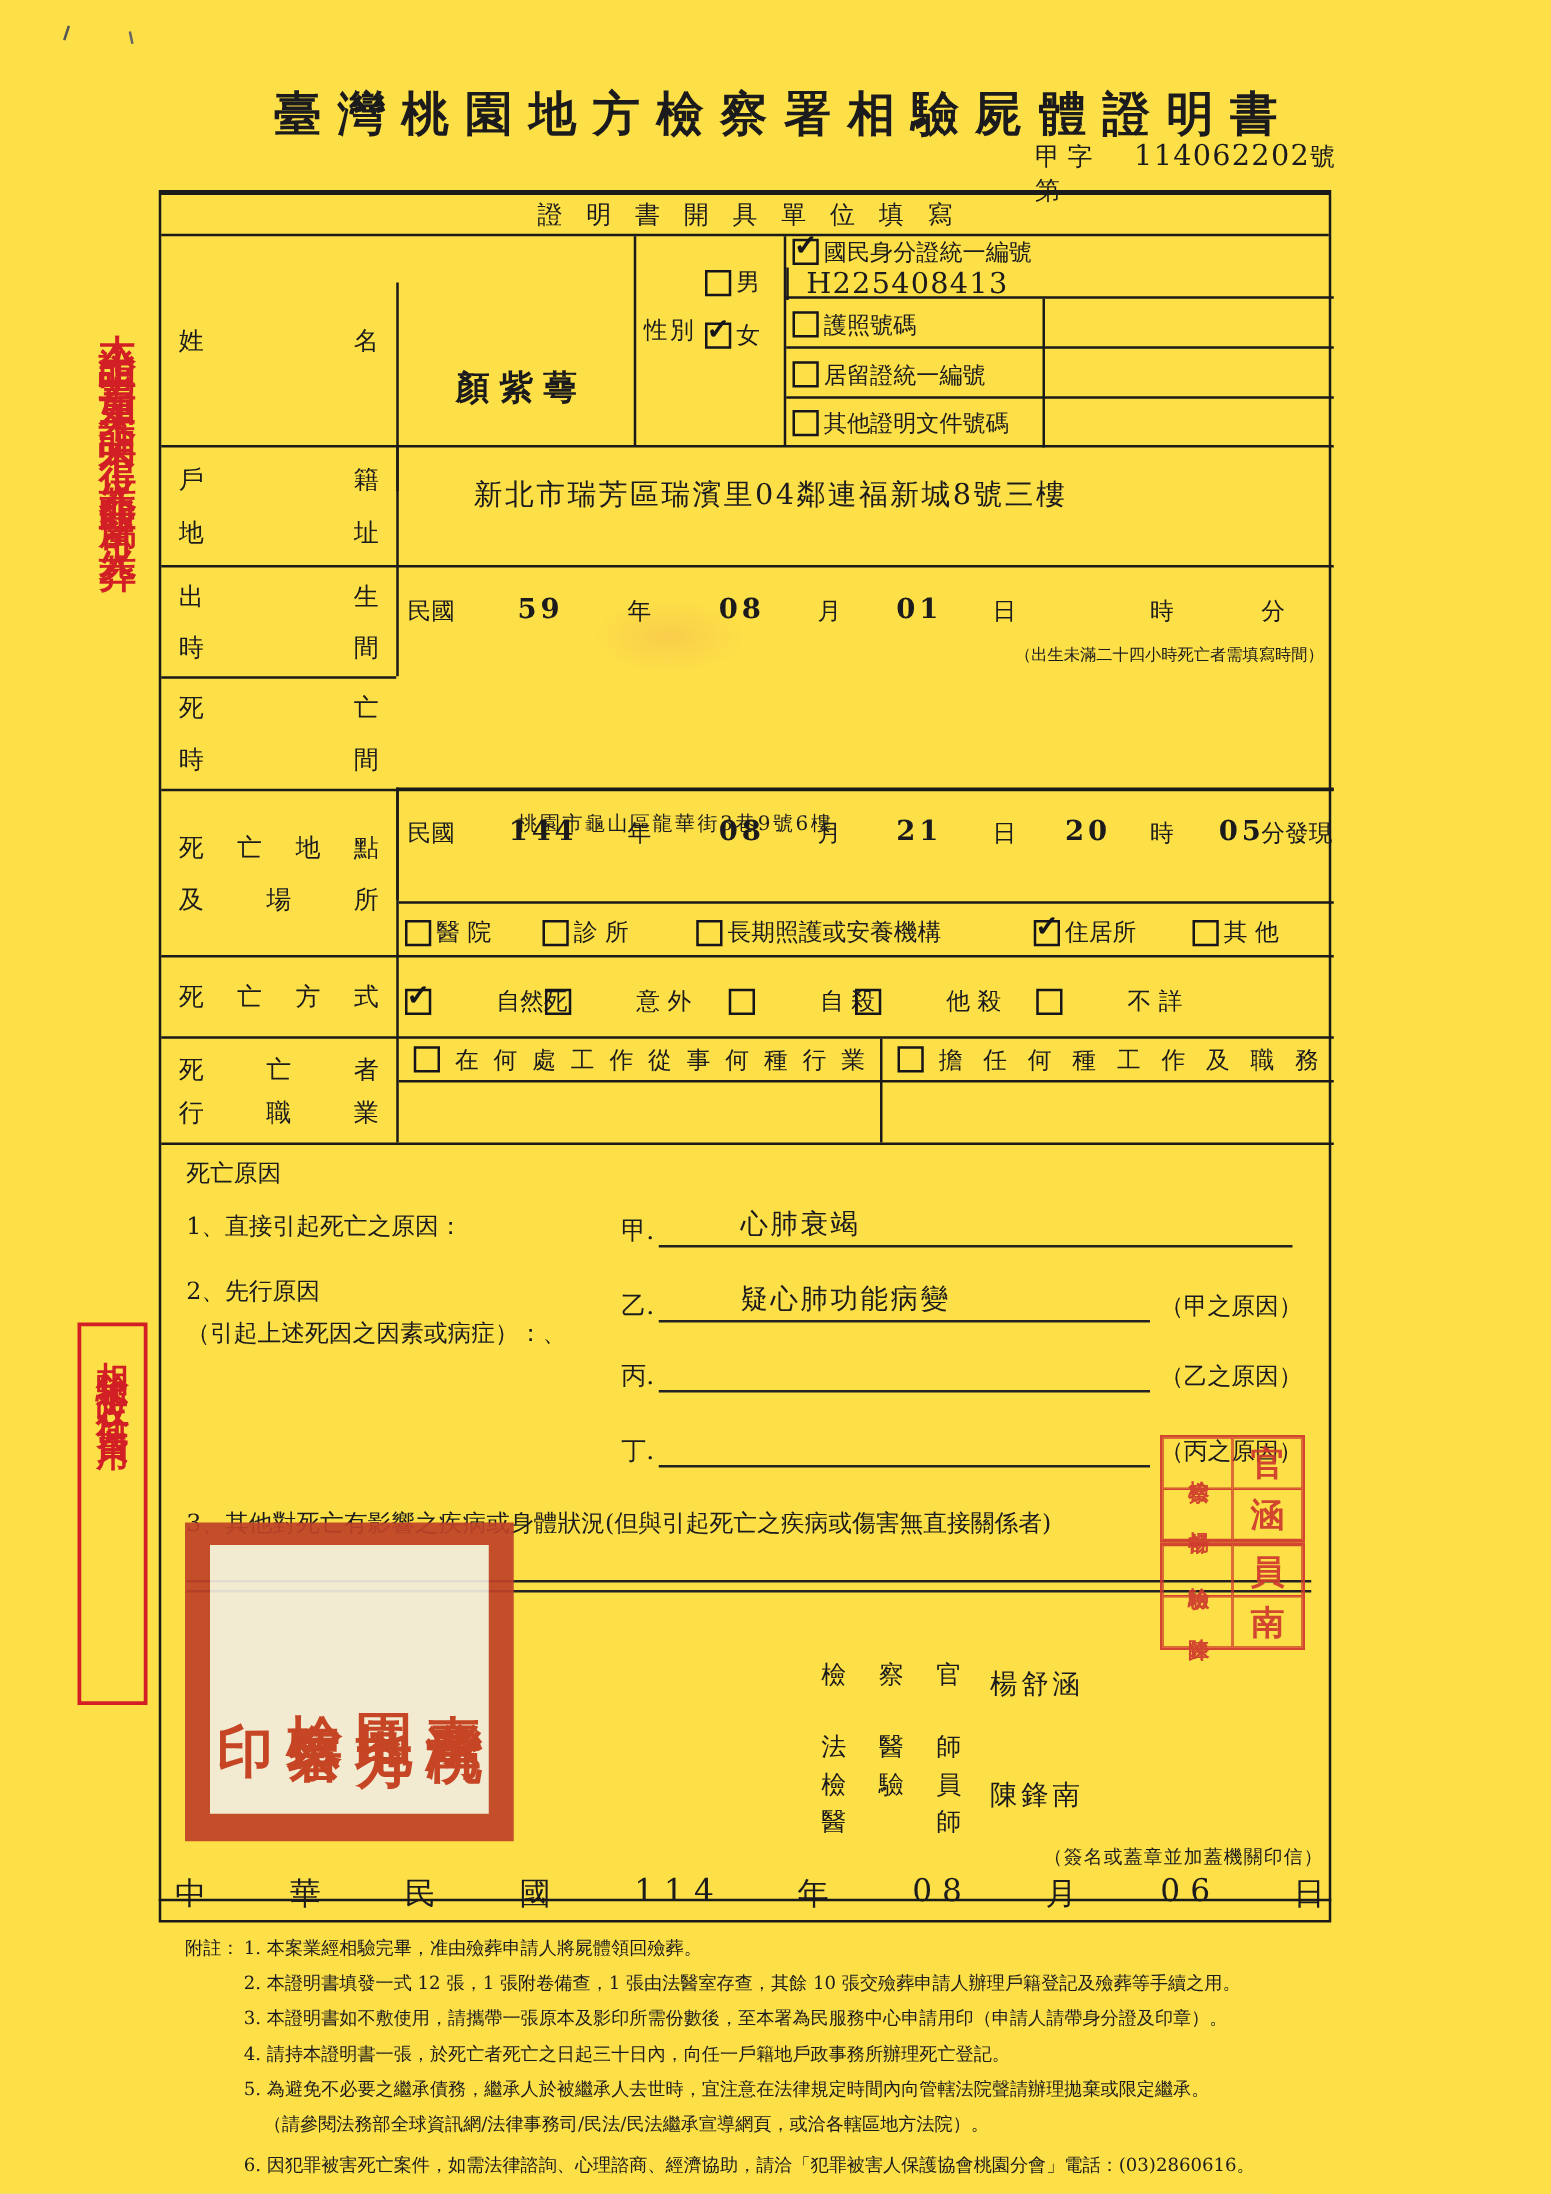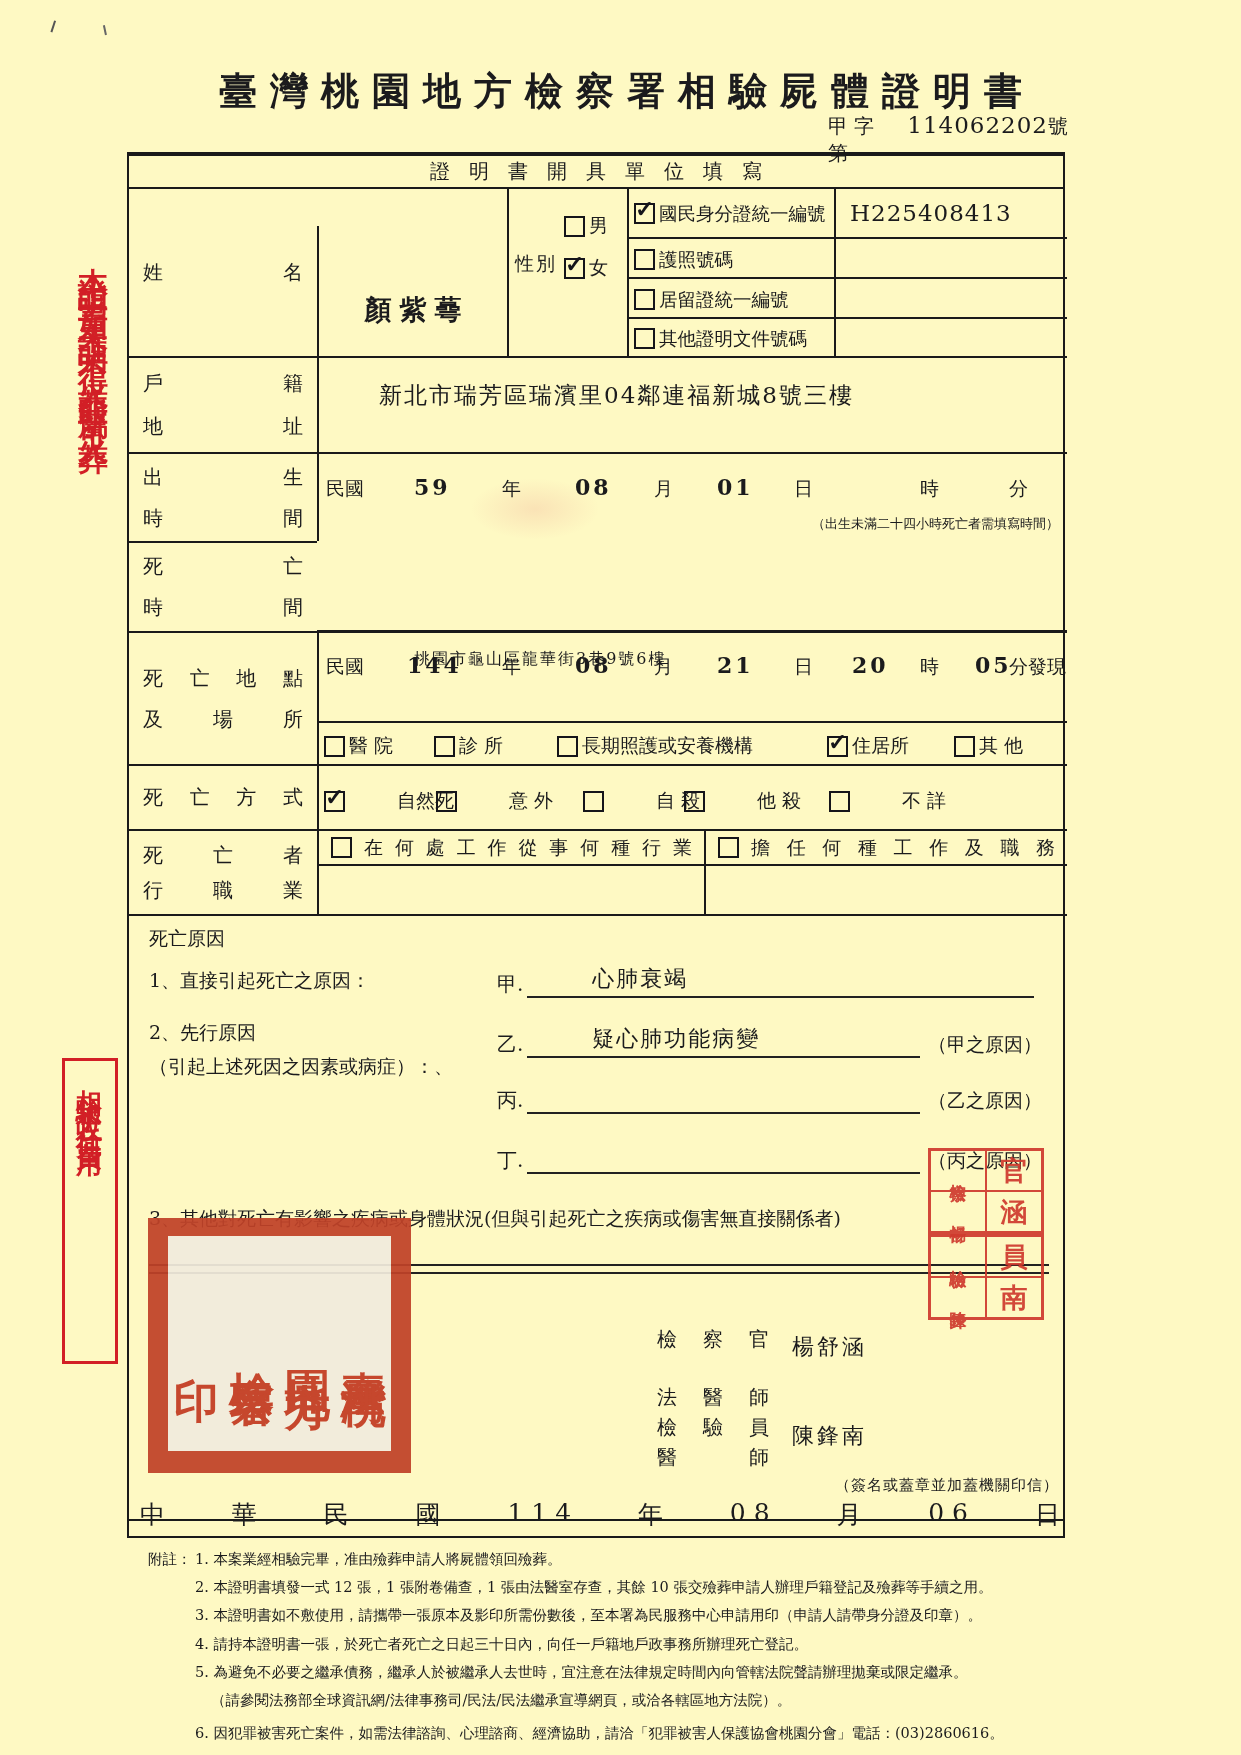--- a/index.html
+++ b/index.html
@@ -1,17 +1,17 @@
 <!DOCTYPE html>
 <html><head>
 <meta charset="utf-8">
 <style>
   html,body{margin:0;padding:0;}
   body{width:1241px;height:1755px;background:#a9dfee;font-family:"DejaVu Serif","Liberation Serif",serif;color:#1b1b1d;}
-  .page{position:absolute;left:0;top:0;width:1241px;height:1755px;background:#fef9c3;overflow:hidden;}
+  .page{position:absolute;left:0;top:0;width:1241px;height:1755px;background:#fde047;overflow:hidden;}
 
   
   .title{position:absolute;top:66px;left:0;width:100%;text-align:center;font-size:38px;font-weight:600;letter-spacing:13px;padding-left:13px;box-sizing:border-box;white-space:nowrap;}
   .case-line{position:absolute;left:828px;top:112px;width:240px;display:flex;align-items:baseline;}
   .case-line .pfx{font-size:20px;letter-spacing:6px;}
   .case-line .num{font-size:23px;letter-spacing:1px;margin-left:6px;font-weight:500;}
   .case-line .sfx{margin-left:auto;font-size:20px;}
 
   
   .v-notice{position:absolute;left:70px;top:243px;height:690px;writing-mode:vertical-rl;text-orientation:upright;font-size:30px;font-weight:700;color:#d21f26;letter-spacing:11px;line-height:46px;}
@@ -158,21 +158,21 @@
       <span class="sex-opt" style="top:24px;">
         <span class="cb"></span>
         <span>男</span>
       </span>
       <span class="sex-opt" style="top:66px;">
         <span class="cb checked"></span>
         <span>女</span>
       </span>
     </div>
     <div class="abs bl c-ids">
-      <div class="id-row" style="top:0;height:48px;">
+      <div class="id-row" style="top:0;height:48px;flex-direction:column;">
         <span class="id-lbl">
             <span class="cb checked"></span>
             <span>國民身分證統一編號</span>
           </span>
         <span class="id-val">H225408413</span>
       </div>
       <div class="id-row bt" style="top:48px;height:40px;">
         <span class="id-lbl">
             <span class="cb"></span>
             <span>護照號碼</span>

